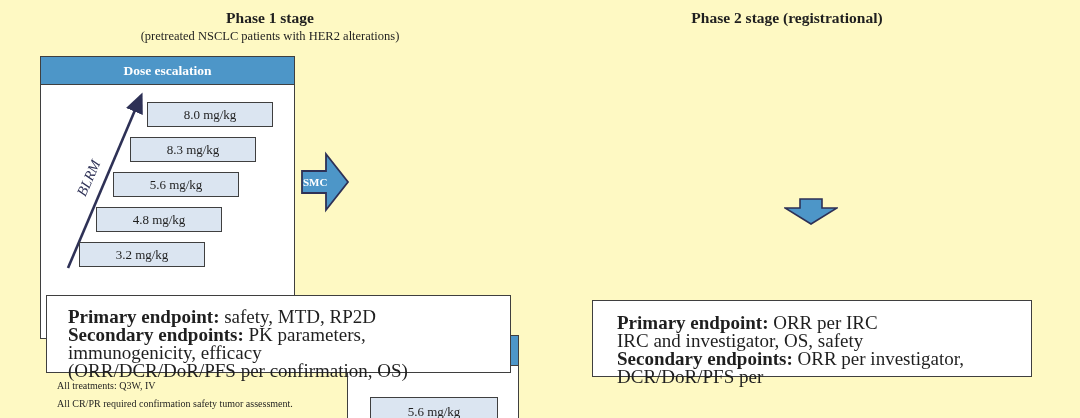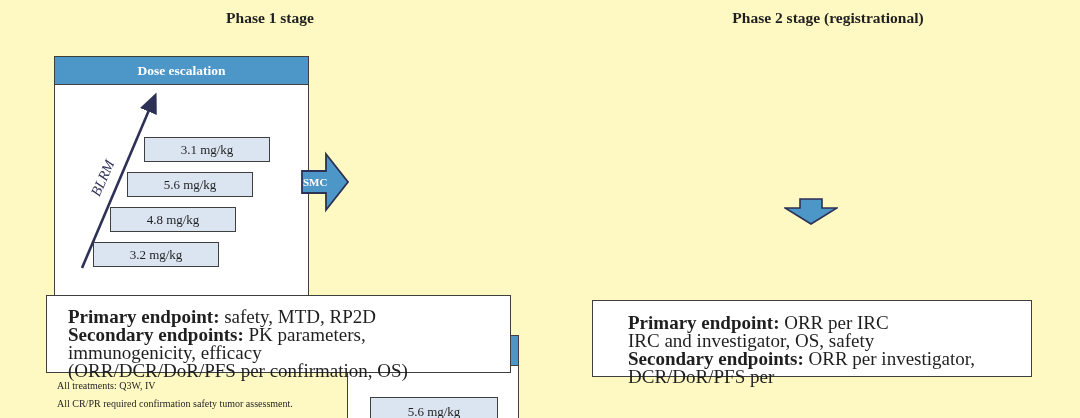--- a/index.html
+++ b/index.html
@@ -24,35 +24,37 @@
   .ep-text   { font-size:19px; line-height:18px; }
   .footnote { font-size:10px; line-height:18px; }
   .rel { position:relative; }
 </style>
 </head>
 <body>
 
 <div class="canvas">
 
   <div class="abs fig-title" style="left:40px; top:8px; width:460px;">Phase 1 stage</div>
+  <div class="abs fig-sub" style="left:40px; top:29px; width:460px;">(pretreated NSCLC patients with HER2 alterations)</div>
 
-  <div class="abs box rel" style="left:54px; top:56px; width:255px; height:283px;">
+  <div class="abs box rel" style="left:40px; top:56px; width:255px; height:283px;">
     <div class="hdr" style="height:27px;">Dose escalation</div>
 
     <svg class="abs" style="left:0; top:27px;" width="252" height="197" viewBox="0 0 252 197">
       <defs>
         <marker id="ah" markerWidth="9" markerHeight="8" refX="6.5" refY="3.5" orient="auto">
           <path d="M0,0 L8,3.5 L0,7 Z" fill="#2e3156"></path>
         </marker>
       </defs>
       <line x1="27" y1="184" x2="100" y2="12" stroke="#2e3156" stroke-width="2.6" marker-end="url(#ah)"></line>
       <text x="52" y="96" transform="rotate(-66 52 96)" text-anchor="middle" font-size="14.5" font-style="italic" fill="#2e3156">BLRM</text>
     </svg>
 
-    <div class="abs dose" style="left:89px; top:80px; width:126px; height:25px;">3.1 mg/kg</div>
+    <div class="abs dose" style="left:106px; top:45px; width:126px; height:25px;">8.0 mg/kg</div>
+    <div class="abs dose" style="left:89px; top:80px; width:126px; height:25px;">8.3 mg/kg</div>
     <div class="abs dose" style="left:72px; top:115px; width:126px; height:25px;">5.6 mg/kg</div>
     <div class="abs dose" style="left:55px; top:150px; width:126px; height:25px;">4.8 mg/kg</div>
     <div class="abs dose" style="left:38px; top:185px; width:126px; height:25px;">3.2 mg/kg</div>
   </div>
 
   <svg class="abs" style="left:300px; top:150px;" width="50" height="64" viewBox="0 0 50 64">
     <polygon points="2,21 26,21 26,4 48,32 26,60 26,43 2,43" fill="#4d96c8" stroke="#2e3156" stroke-width="1.8"></polygon>
     <text x="3" y="36" font-size="11" font-weight="bold" fill="#ffffff">SMC</text>
   </svg>
 
@@ -69,27 +71,27 @@
     </div>
     <div>
       <b>Secondary endpoints:</b><span> PK parameters, immunogenicity, efficacy</span>
     </div>
     <div>(ORR/DCR/DoR/PFS per confirmation, OS)</div>
   </div>
 
   <div class="abs footnote" style="left:57px; top:377px;">All treatments: Q3W, IV</div>
   <div class="abs footnote" style="left:57px; top:395px;">All CR/PR required confirmation safety tumor assessment.</div>
 
-  <div class="abs fig-title" style="left:608px; top:8px; width:440px;">Phase 2 stage (registrational)</div>
+  <div class="abs fig-title" style="left:567px; top:8px; width:440px;">Phase 2 stage (registrational)</div>
 
   <svg class="abs" style="left:784px; top:198px;" width="54" height="27" viewBox="0 0 54 27">
     <polygon points="16,1 38,1 38,10 53,10 27,26 1,10 16,10" fill="#4d96c8" stroke="#2e3156" stroke-width="1.6"></polygon>
   </svg>
 
-  <div class="abs box ep-text" style="left:592px; top:300px; width:440px; height:77px; padding:13px 14px 0 35px;">
+  <div class="abs box ep-text" style="left:592px; top:300px; width:440px; height:77px; padding:13px 14px 0 24px;">
     <div>
       <b>Primary endpoint:</b><span> ORR per IRC</span>
     </div>
     <div>IRC and investigator, OS, safety</div>
     <div>
       <b>Secondary endpoints:</b><span> ORR per investigator, DCR/DoR/PFS per</span>
     </div>
   </div>
 
 </div>

